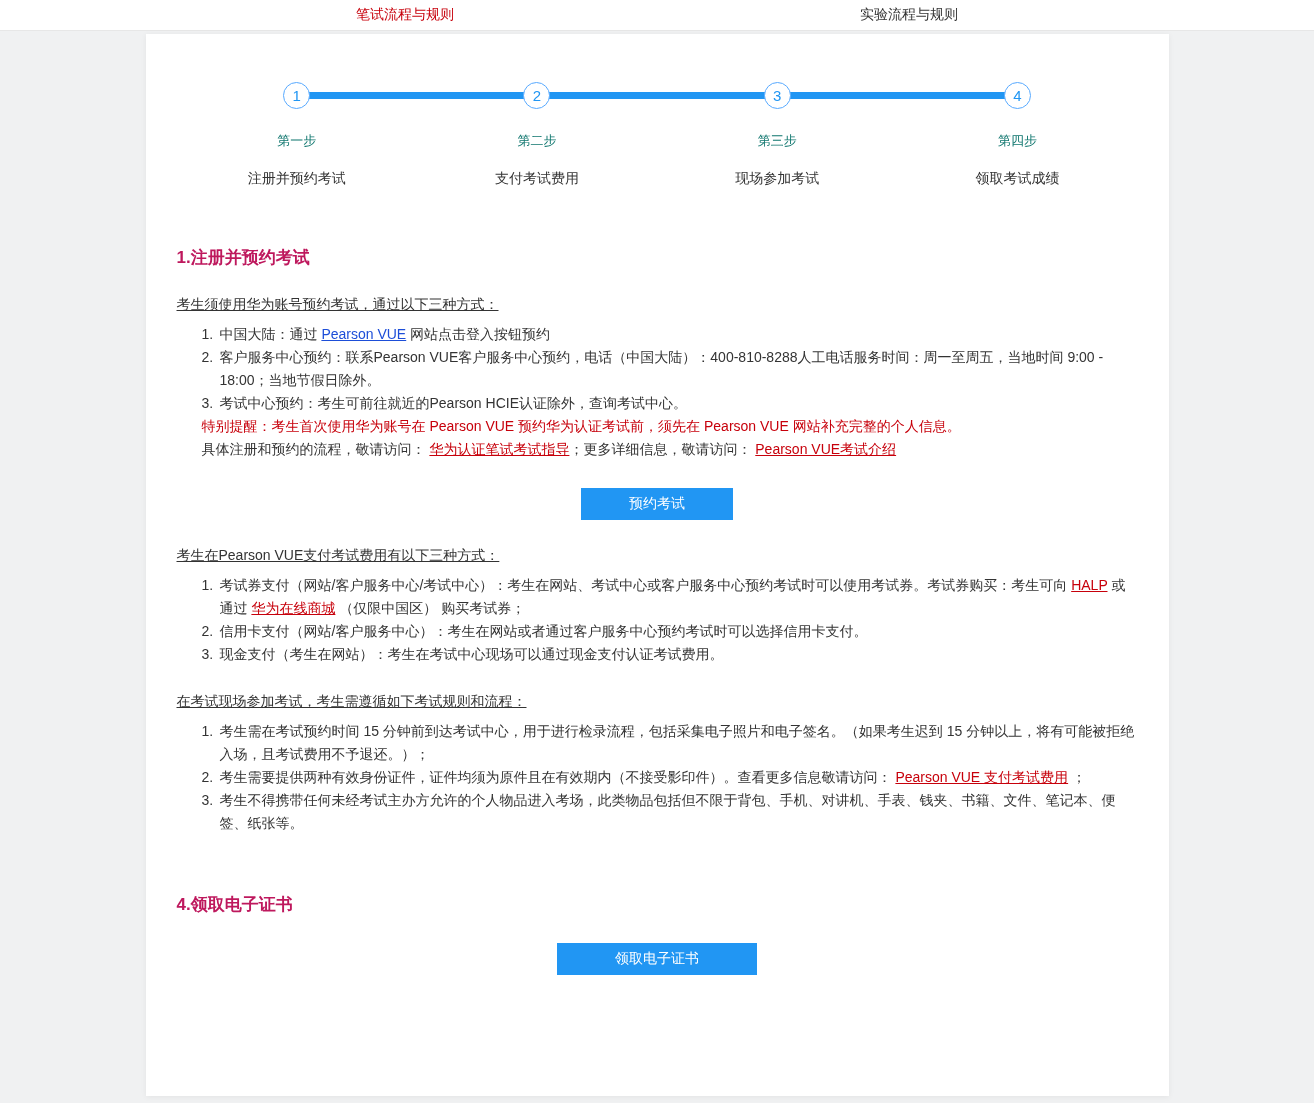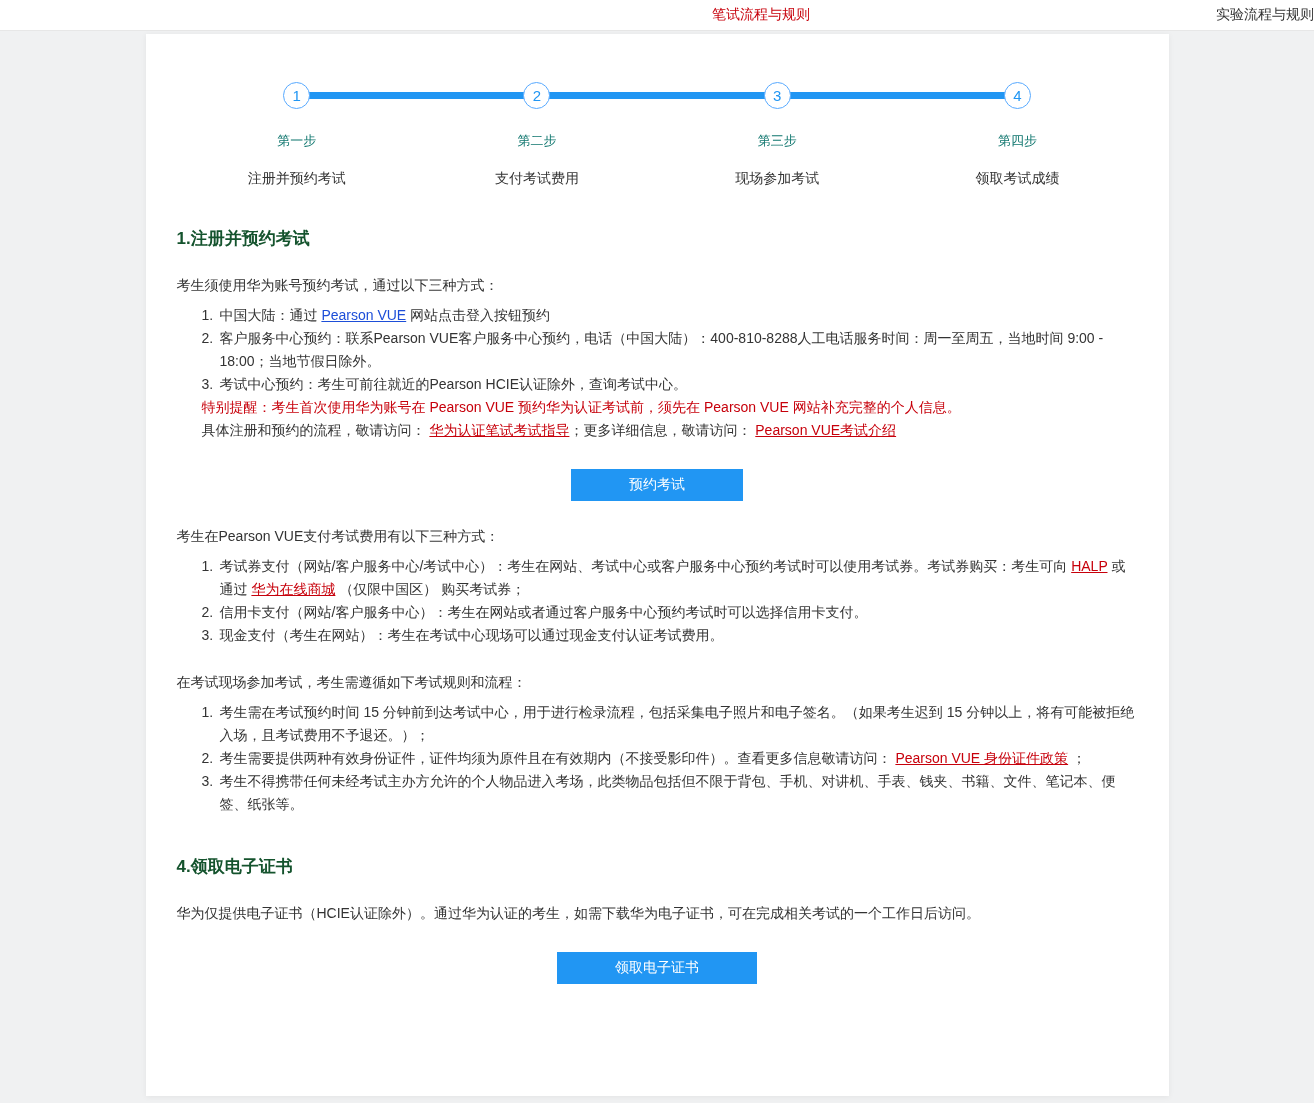--- a/index.html
+++ b/index.html
@@ -6,21 +6,21 @@
   body{
     width:1314px;height:1103px;overflow:hidden;
     background:#f0f1f2;
     font-family:"Liberation Sans","DejaVu Sans",sans-serif;
     color:#333;
     -webkit-font-smoothing:antialiased;
   }
   
   .tabbar{
     height:30px;background:#fff;border-bottom:1px solid #e7e7e7;
-    display:flex;align-items:center;justify-content:flex-end;gap:406px;
+    display:flex;align-items:center;justify-content:center;gap:406px;
   }
   .tab{font-size:14px;color:#333;cursor:pointer;white-space:nowrap;}
   .tab.active{color:#c7000b;}
   
   .card{
     width:961px;margin:3px auto 0;background:#fff;
     padding:0 31px 46px;min-height:1016px;
     box-shadow:0 1px 6px rgba(0,0,0,0.06);
   }
   
@@ -35,24 +35,24 @@
     width:25px;height:25px;border-radius:50%;background:#fff;
     border:1px solid #58aaff;color:#2196f3;
     display:flex;align-items:center;justify-content:center;
     font-size:15px;line-height:1;
   }
   .step-label{color:#0f766e;font-size:13px;margin-top:23px;}
   .step-title{color:#333;font-size:14px;margin-top:20px;}
   
   section{margin:0;}
   h2.sec-heading{
-    font-size:17px;font-weight:bold;color:#14532d;
-    margin:39px 0 0;
+    font-size:17px;font-weight:bold;color:#be185d;
+    margin:58px 0 0;
   }
-  .sec-intro{font-size:14px;line-height:23px;margin:24px 0 0;}
+  .sec-intro{font-size:14px;line-height:23px;margin:24px 0 0;text-decoration:underline;}
   ol.sec-list{
     list-style:none;margin:7px 0 0;padding:0 0 0 25px;
     counter-reset:item;
   }
   ol.sec-list li{
     position:relative;padding-left:18px;font-size:14px;line-height:23px;
     counter-increment:item;
   }
   ol.sec-list li::before{
     content:counter(item) ".";
@@ -62,21 +62,21 @@
   .notes p{margin:0;}
   .red{color:#c7000b;}
   .link-blue{color:#1d4ed8;text-decoration:underline;cursor:pointer;}
   .link-red{color:#c7000b;text-decoration:underline;cursor:pointer;}
   
   .btn-row{text-align:center;margin:27px 0 16px;}
   .btn-primary{
     background:#2196f3;color:#fff;border:none;height:32px;
     font-size:14px;font-family:inherit;cursor:pointer;
   }
-  .btn-book{width:172px;}
+  .btn-book{width:152px;}
   .btn-cert{width:200px;}
 </style>
 </head>
 <body>
 
 <header class="tabbar">
   <div class="tab active">笔试流程与规则</div>
   <div class="tab">实验流程与规则</div>
 </header>
 
@@ -131,26 +131,25 @@
       <li><span>考试券支付（网站/客户服务中心/考试中心）：考生在网站、考试中心或客户服务中心预约考试时可以使用考试券。考试券购买：考生可向 </span><a class="link-red">HALP</a><span> 或通过 </span><a class="link-red">华为在线商城</a><span> （仅限中国区） 购买考试券；</span></li>
       <li><span>信用卡支付（网站/客户服务中心）：考生在网站或者通过客户服务中心预约考试时可以选择信用卡支付。</span></li>
       <li><span>现金支付（考生在网站）：考生在考试中心现场可以通过现金支付认证考试费用。</span></li>
     </ol>
   </section>
 
   <section>
     <p class="sec-intro">在考试现场参加考试，考生需遵循如下考试规则和流程：</p>
     <ol class="sec-list">
       <li><span>考生需在考试预约时间 15 分钟前到达考试中心，用于进行检录流程，包括采集电子照片和电子签名。（如果考生迟到 15 分钟以上，将有可能被拒绝入场，且考试费用不予退还。）；</span></li>
-      <li><span>考生需要提供两种有效身份证件，证件均须为原件且在有效期内（不接受影印件）。查看更多信息敬请访问： </span><a class="link-red">Pearson VUE 身份证件政策</a><span> ；</span></li>
+      <li><span>考生需要提供两种有效身份证件，证件均须为原件且在有效期内（不接受影印件）。查看更多信息敬请访问： </span><a class="link-red">Pearson VUE 支付考试费用</a><span> ；</span></li>
       <li><span>考生不得携带任何未经考试主办方允许的个人物品进入考场，此类物品包括但不限于背包、手机、对讲机、手表、钱夹、书籍、文件、笔记本、便签、纸张等。</span></li>
     </ol>
   </section>
 
   <section>
     <h2 class="sec-heading">4.领取电子证书</h2>
-    <p class="sec-intro">华为仅提供电子证书（HCIE认证除外）。通过华为认证的考生，如需下载华为电子证书，可在完成相关考试的一个工作日后访问。</p>
     <div class="btn-row">
       <button class="btn-primary btn-cert">领取电子证书</button>
     </div>
   </section>
 
 </main>
 
 </body></html>

